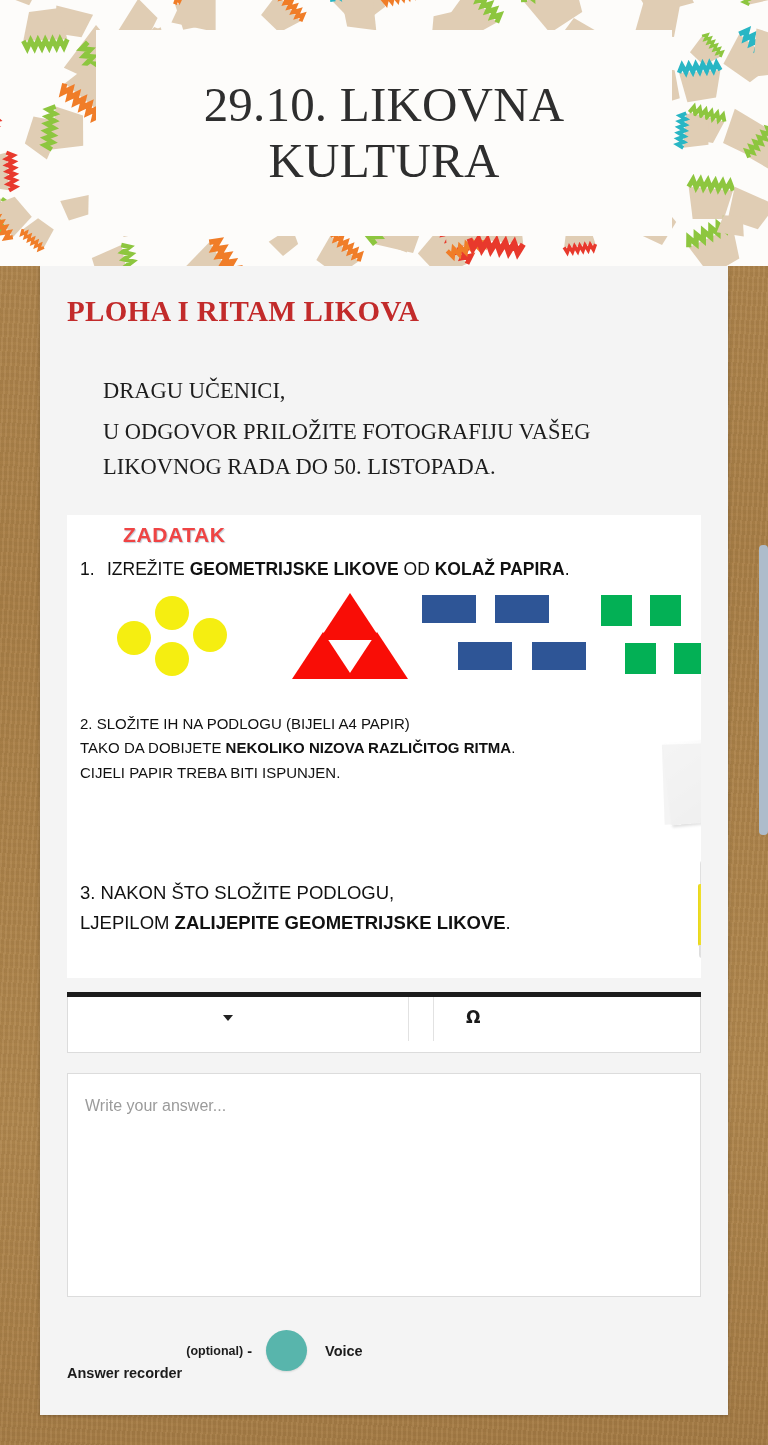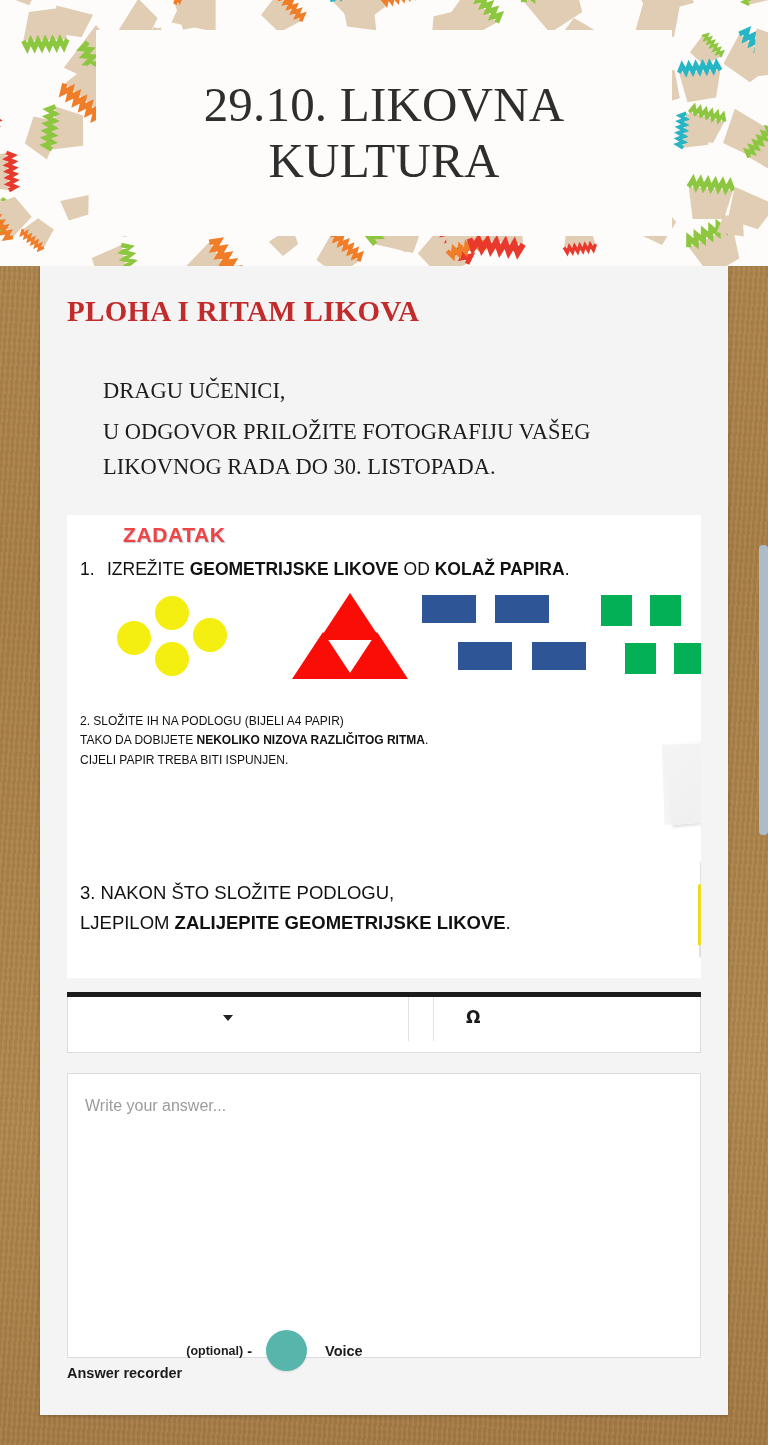--- a/index.html
+++ b/index.html
@@ -146,21 +146,21 @@
   }
   .sq {
     position: absolute;
     width: 31px; height: 31px;
     background: #03b055;
   }
 
   #step2 {
     position: absolute;
     left: 13px; top: 197px;
-    font-size: 12px;
+    font-size: 15px;
     line-height: 1.62;
     color: #111;
   }
   #step3 {
     position: absolute;
     left: 13px; top: 363px;
     font-size: 18.5px;
     line-height: 1.62;
     color: #111;
   }
@@ -259,21 +259,21 @@
   #tb-div2 { left: 365px; }
   #tb-omega {
     position: absolute; left: 398px; top: 10px;
     font-family: "DejaVu Sans", sans-serif;
     font-size: 17px; font-weight: bold; color: #1a1a1a;
   }
 
   #answer-box {
     position: absolute;
     left: 27px; top: 808px;
-    width: 634px; height: 285px;
+    width: 634px; height: 224px;
     background: #fff;
     border: 1px solid #dcdcdc;
   }
   #answer-placeholder {
     position: absolute; left: 17px; top: 23px;
     font-size: 16px; color: #9b9b9b;
   }
 
   
   #recorder {
@@ -311,21 +311,21 @@
 <body>
 
 <div id="backdrop"></div>
 
 <div id="card">
 
   <h1 id="lesson-title">PLOHA I RITAM LIKOVA</h1>
 
   <div id="intro">
     <div class="line1">DRAGU UČENICI,</div>
-    <div class="line2">U ODGOVOR PRILOŽITE FOTOGRAFIJU VAŠEG LIKOVNOG RADA DO 30. LISTOPADA.</div>
+    <div class="line2">U ODGOVOR PRILOŽITE FOTOGRAFIJU VAŠEG LIKOVNOG RADA DO 50. LISTOPADA.</div>
   </div>
 
   <div id="slide">
 
     <div id="zadatak">ZADATAK</div>
 
     <div id="step1">
       <span class="num">1.</span><span>IZREŽITE </span><b>GEOMETRIJSKE LIKOVE</b><span> OD </span><b>KOLAŽ PAPIRA</b><span>.</span>
     </div>
 

